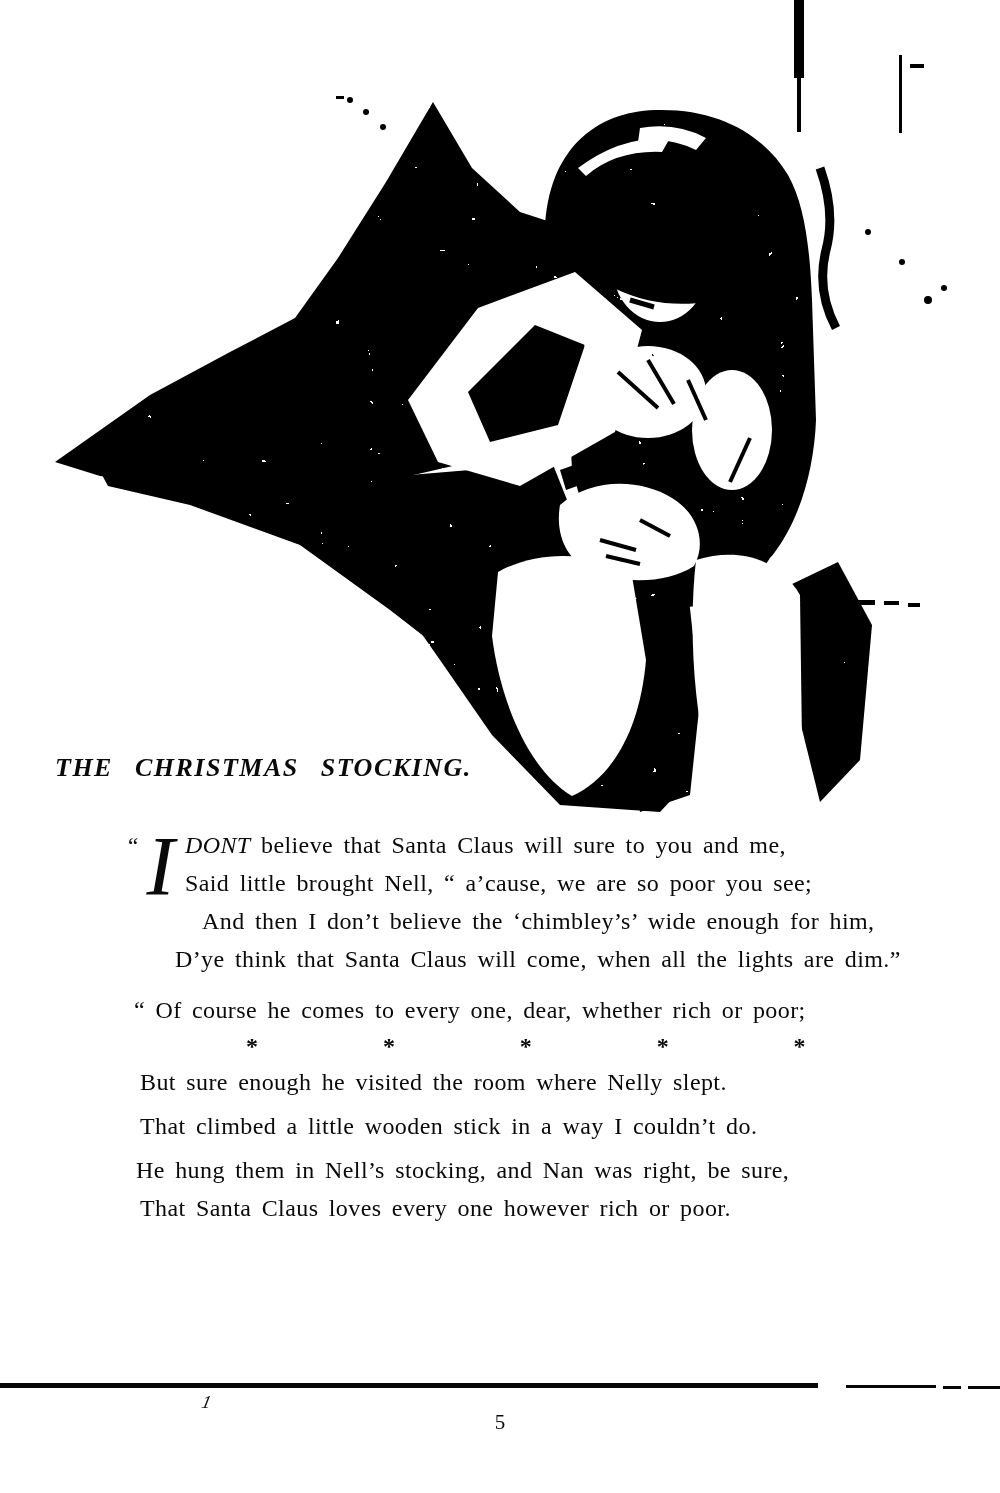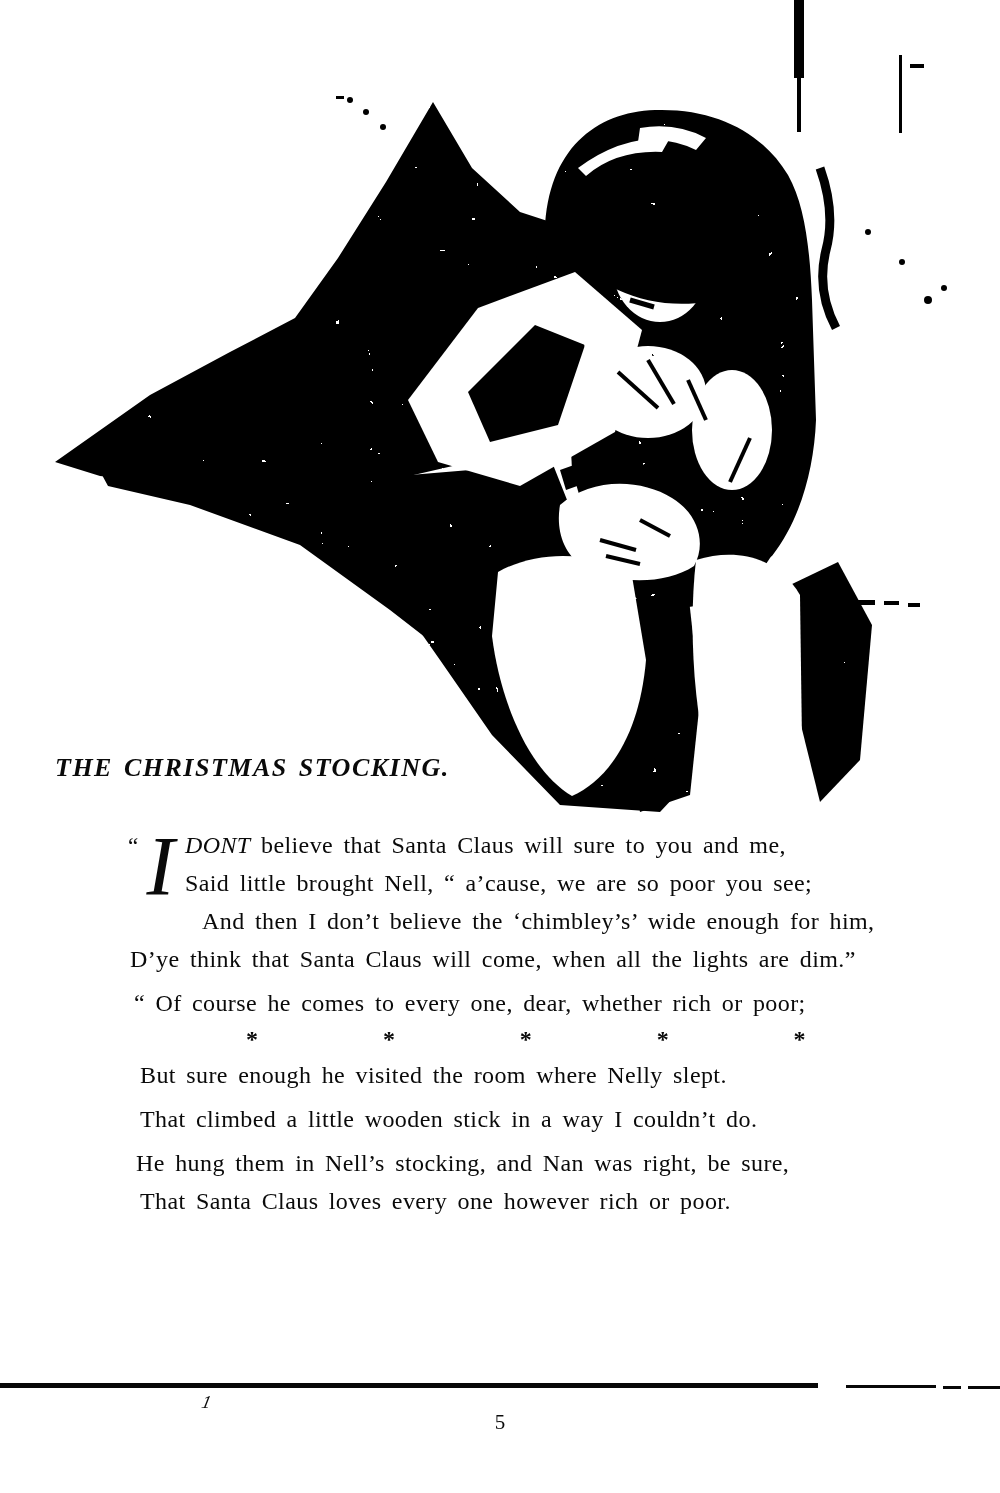--- a/index.html
+++ b/index.html
@@ -6,37 +6,37 @@
   .page{
     position:relative;width:1000px;height:1493px;background:#ffffff;
     font-family:"Liberation Serif", serif;color:#0a0a0a;overflow:hidden;
   }
   
   .illustration{position:absolute;left:0;top:0;width:1000px;height:820px;display:block;}
   
   .title{
     position:absolute;left:55px;top:753px;margin:0;
     font-style:italic;font-weight:600;font-size:26px;letter-spacing:1.5px;
-    display:flex;gap:11px;white-space:nowrap;text-align:right;
+    display:flex;gap:22px;white-space:nowrap;text-align:right;
   }
   
   .poem{
     position:absolute;left:128px;top:826px;width:860px;
     font-size:24px;line-height:38px;letter-spacing:.4px;word-spacing:4px;
   }
   .line{white-space:nowrap;}
   .stanza-first{display:flex;align-items:flex-start;}
   .open-quote{font-size:23px;line-height:34px;margin-top:4px;}
   .drop-cap{
     font-style:italic;font-size:84px;line-height:70px;font-weight:500;
     margin:6px 10px 0 8px;
   }
   .indent1{padding-left:74px;}
-  .pad2{padding-left:2px;}
-  .pad6{padding-left:6px;}
+  .pad2{padding-left:2px;margin-left:45px;}
+  .pad6{padding-left:6px;margin-top:7px;}
   .pad8{padding-left:8px;}
   .pad12{padding-left:12px;}
   .gap{height:6px;}
   .asterisks{
     display:flex;justify-content:space-between;align-items:center;
     width:560px;margin-left:118px;height:34px;font-size:24px;font-weight:700;
   }
   .asterisks span{line-height:1;}
   
   .rule-solid{position:absolute;left:0;top:1383px;width:818px;height:5px;background:#070707;}

